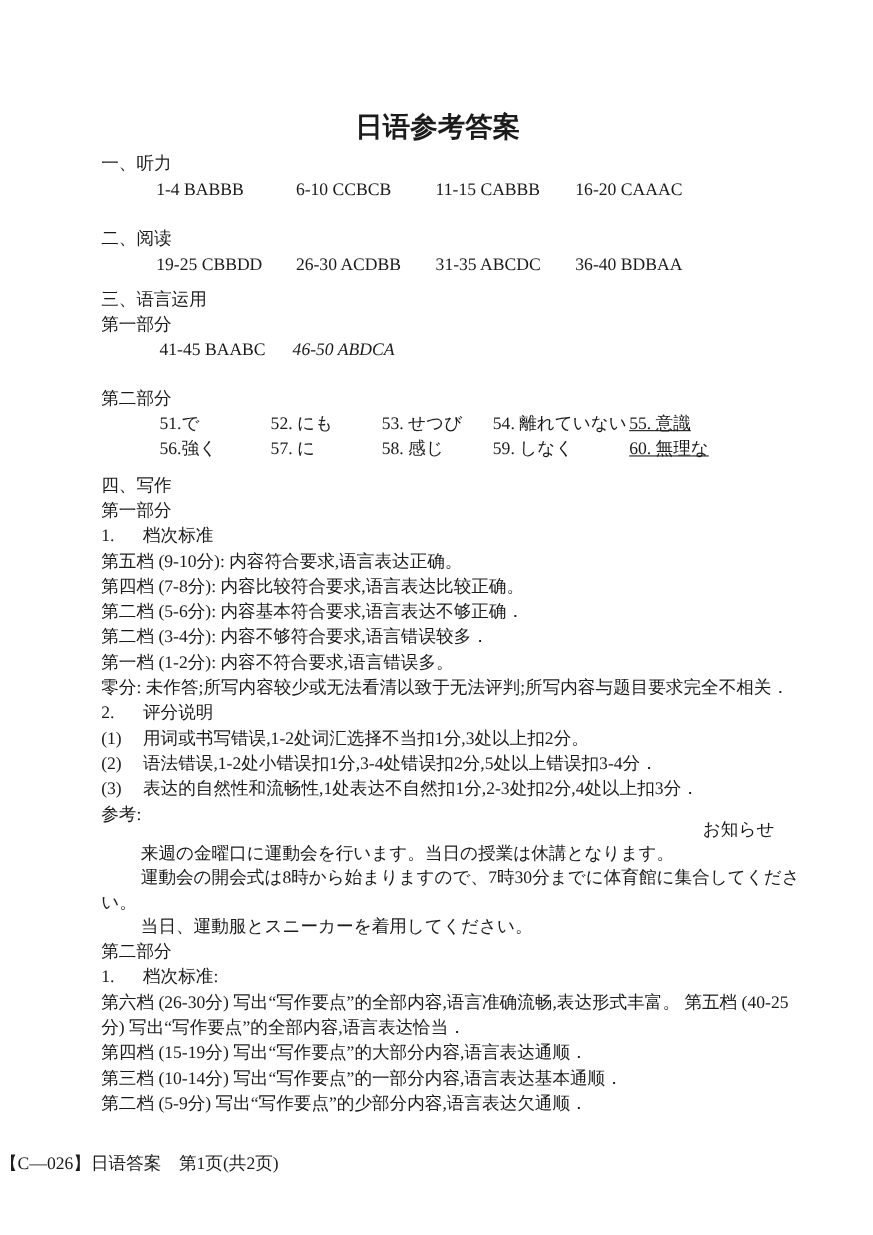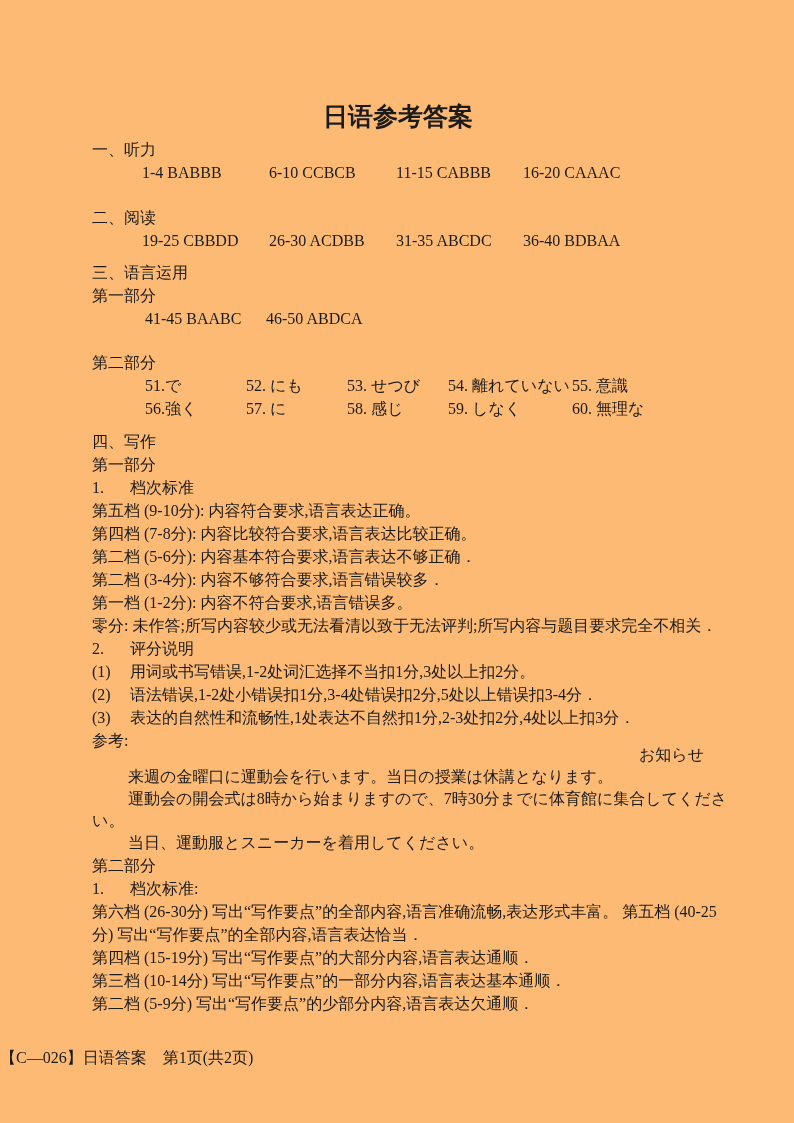--- a/index.html
+++ b/index.html
@@ -1,20 +1,20 @@
 <!DOCTYPE html>
 <html><head>
 <meta charset="utf-8">
 <style>
   html,body { margin:0; padding:0; background:#e8e8e8; }
   .page {
     position:relative;
     width:794px; height:1123px;
     margin:0 auto;
-    background:#fdba74;
+    background:#ffffff;
     color:#1b1b1b;
     font-family:"Liberation Serif","DejaVu Serif",serif;
     font-size:16px;
     overflow:hidden;
   }
   .content {
     position:absolute;
     left:92px; top:100px;
     width:612px;
   }
@@ -27,24 +27,24 @@
     white-space:nowrap;
   }
   .line { line-height:23px; height:23px; white-space:nowrap; }
   .nline { line-height:22px; height:22px; white-space:nowrap; }
   .answers-row { display:flex; margin-left:50px; }
   .answers-row .cell { width:127px; }
   .answers-row .cell:last-child { width:auto; }
   .kana-row { display:flex; margin-left:53px; }
   .kana-row .cell { width:101px; }
   .kana-row .cell.wide { width:124px; }
-  .kana-row .cell:last-child { width:auto; }
+  .kana-row .cell:last-child { width:auto;text-decoration:underline; }
   .pair-row { display:flex; margin-left:53px; }
   .pair-row .cell { width:121px; }
-  .pair-row .cell:last-child { width:auto; }
+  .pair-row .cell:last-child { width:auto;font-style:italic; }
   .num-label { display:inline-block; width:38px; }
   .sp-lg { height:22px; }
   .sp-md { height:21px; }
   .sp-sm { height:9px; }
   .sp-xs { height:10px; }
   .notice-title { text-align:right; margin-top:-8px; }
   .notice-indent { text-indent:36px; }
   .notice-date { margin-left:417px; }
   .footer {
     position:absolute;

